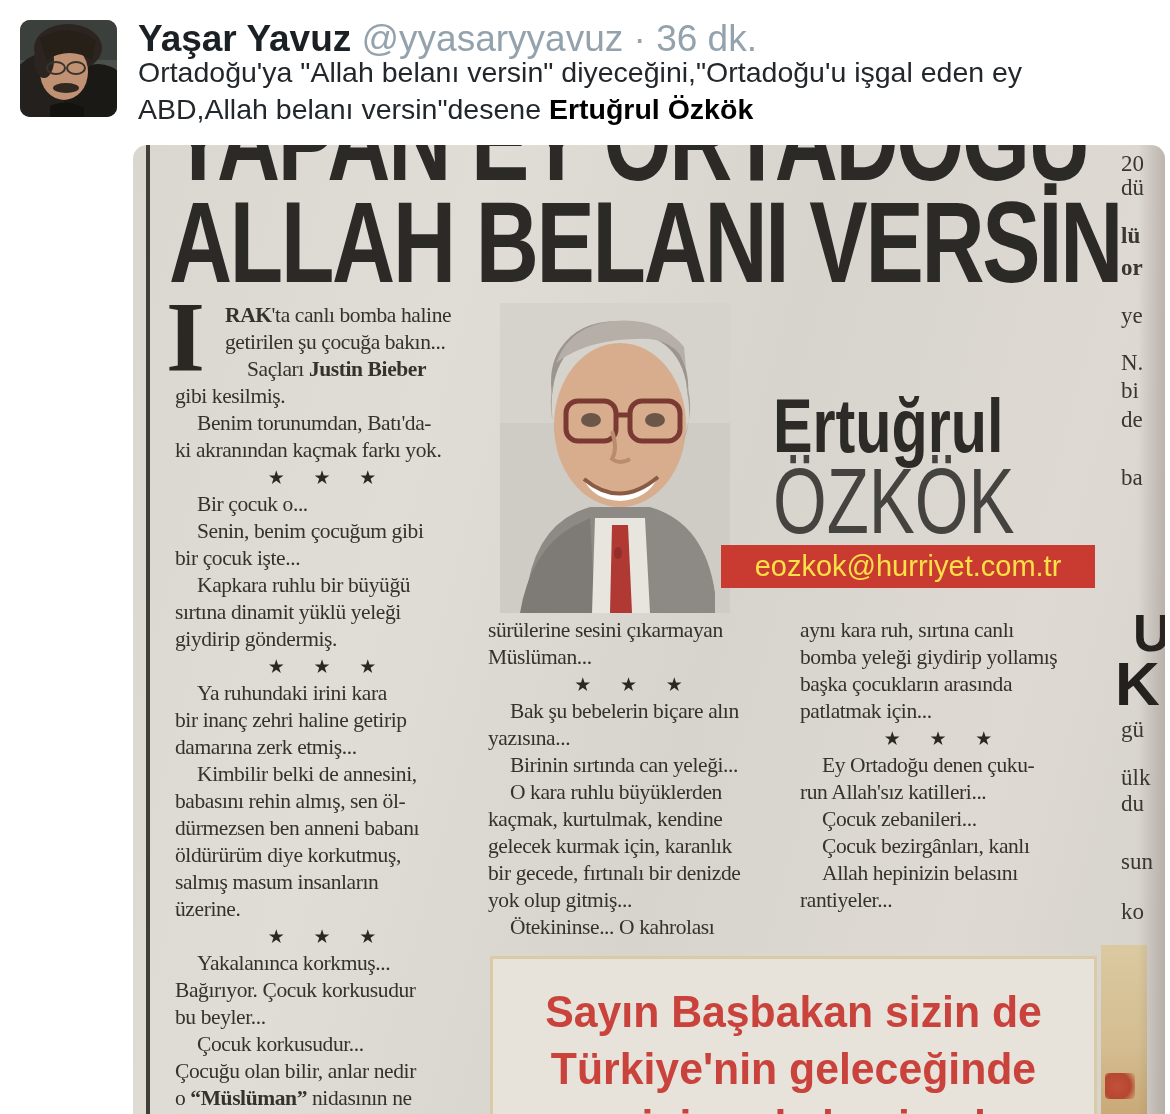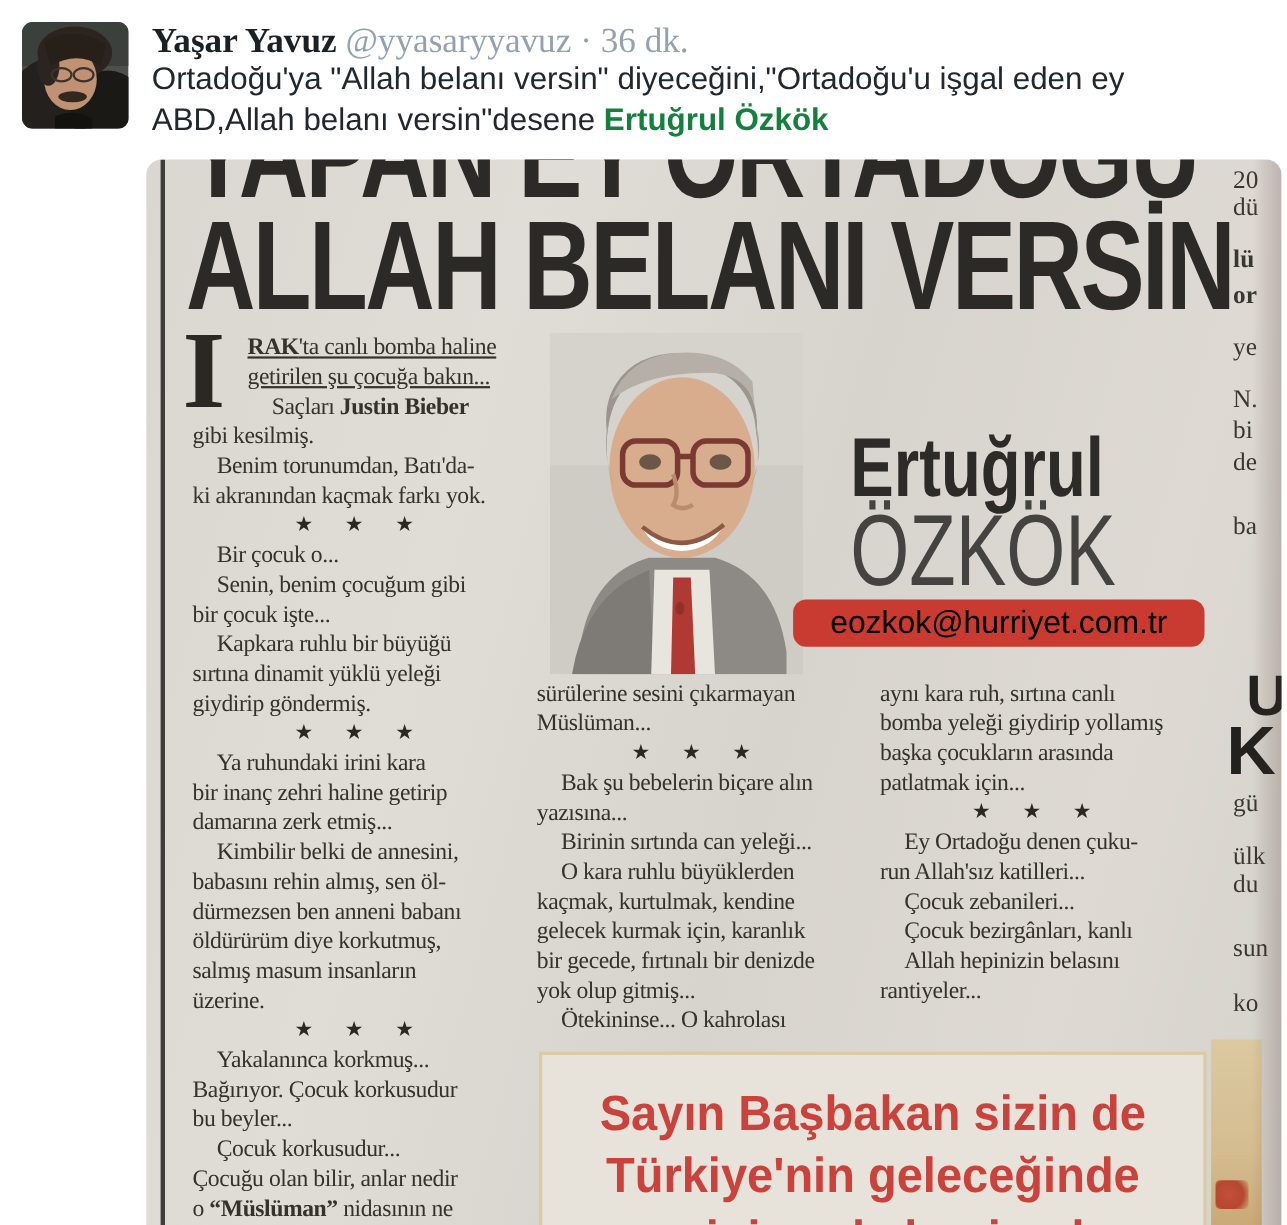--- a/index.html
+++ b/index.html
@@ -1,53 +1,53 @@
 <!DOCTYPE html>
 <html><head>
 <meta charset="utf-8">
 <style>
   html,body{margin:0;padding:0;background:#ffffff;}
   .screen{position:relative;width:1170px;height:1114px;background:#ffffff;overflow:hidden;
           font-family:"Liberation Sans",sans-serif;}
   
   .avatar{position:absolute;left:20px;top:20px;width:97px;height:97px;border-radius:10px;overflow:hidden;}
-  .t-head{position:absolute;left:138px;top:18px;width:1000px;height:32px;font-size:32px;white-space:nowrap;font-family:Liberation Serif, serif;}
+  .t-head{position:absolute;left:138px;top:18px;width:1000px;height:32px;font-size:37px;white-space:nowrap;}
   .t-name{font-weight:bold;color:#1b2025;}
   .t-handle,.t-dot,.t-time{color:#93a2ac;font-weight:normal;}
   .t-line{position:absolute;left:138px;width:1010px;height:37px;font-size:28.5px;color:#22272c;white-space:nowrap;}
-  .t-line .b{font-weight:bold;color:#15803d;}
+  .t-line .b{font-weight:bold;color:#000000;}
   
   .paper{position:absolute;left:133px;top:145px;width:1032px;height:969px;overflow:hidden;
          border-radius:14px 14px 0 0;
          background:linear-gradient(105deg,#dad6d0 0%,#e0dcd6 28%,#d7d3cd 55%,#ded9d3 80%,#d5d1cb 100%);}
   .lrule{position:absolute;left:13px;top:0;width:4px;height:100%;background:#413e3a;}
   .hl{position:absolute;left:36px;font-weight:bold;font-size:115px;line-height:1;color:#2c2a27;
       letter-spacing:-3px;white-space:nowrap;transform:scaleX(0.76);transform-origin:left top;
       font-family:"Liberation Sans",sans-serif;}
   .hl1{top:-62px;}
   .hl2{top:40px;}
   
   .col{position:absolute;font-family:"Liberation Serif","DejaVu Serif",serif;
        font-size:21.5px;letter-spacing:-0.4px;color:#35322d;}
   .ln{height:27px;line-height:27px;white-space:nowrap;}
   .ind{padding-left:22px;}
-  .p50{padding-left:50px;text-decoration:underline;}
+  .p50{padding-left:50px;}
   .p72{padding-left:72px;}
   .b{font-weight:bold;}
   .st{text-align:center;font-size:19px;letter-spacing:12px;color:#2b2823;padding-right:12px;}
   .dropcap{position:absolute;left:33px;top:152px;font-family:"Liberation Serif",serif;
            font-weight:bold;font-size:100px;line-height:80px;color:#2b2824;}
   
   .photo{position:absolute;left:367px;top:158px;width:230px;height:310px;}
   .by-first{position:absolute;left:640px;top:243px;font-weight:bold;font-size:76px;line-height:1;
             color:#2d2b28;white-space:nowrap;transform:scaleX(0.78);transform-origin:left top;}
   .by-last{position:absolute;left:640px;top:310px;font-size:92px;line-height:1;color:#454340;
            white-space:nowrap;transform:scaleX(0.75);transform-origin:left top;}
-  .email{position:absolute;left:588px;top:400px;width:374px;height:43px;background:#c93a30;border-radius:12px;
-         color:#000000;font-size:29px;line-height:43px;text-align:center;white-space:nowrap;}
+  .email{position:absolute;left:588px;top:400px;width:374px;height:43px;background:#c93a30;border-radius:0;
+         color:#fde047;font-size:29px;line-height:43px;text-align:center;white-space:nowrap;}
   
   .redbox{position:absolute;left:357px;top:811px;width:601px;height:170px;
           border:3px solid #d8cba6;background:#e7e2da;overflow:hidden;}
   .rb-line{font-weight:bold;font-size:45px;line-height:57px;color:#c9423c;text-align:center;
            white-space:nowrap;transform:scaleX(0.95);transform-origin:center top;
            font-family:"Liberation Sans",sans-serif;}
   .rb-pad{padding-top:24px;}
   
   .frag{position:absolute;left:988px;font-family:"Liberation Serif",serif;font-size:23px;
         line-height:26px;color:#3a3630;white-space:nowrap;}

